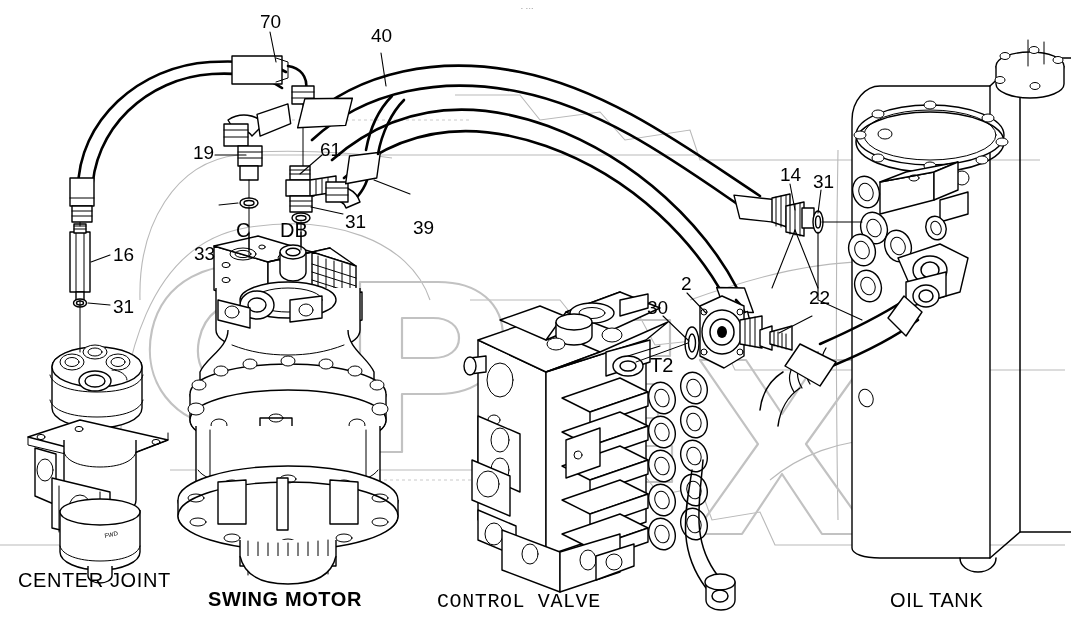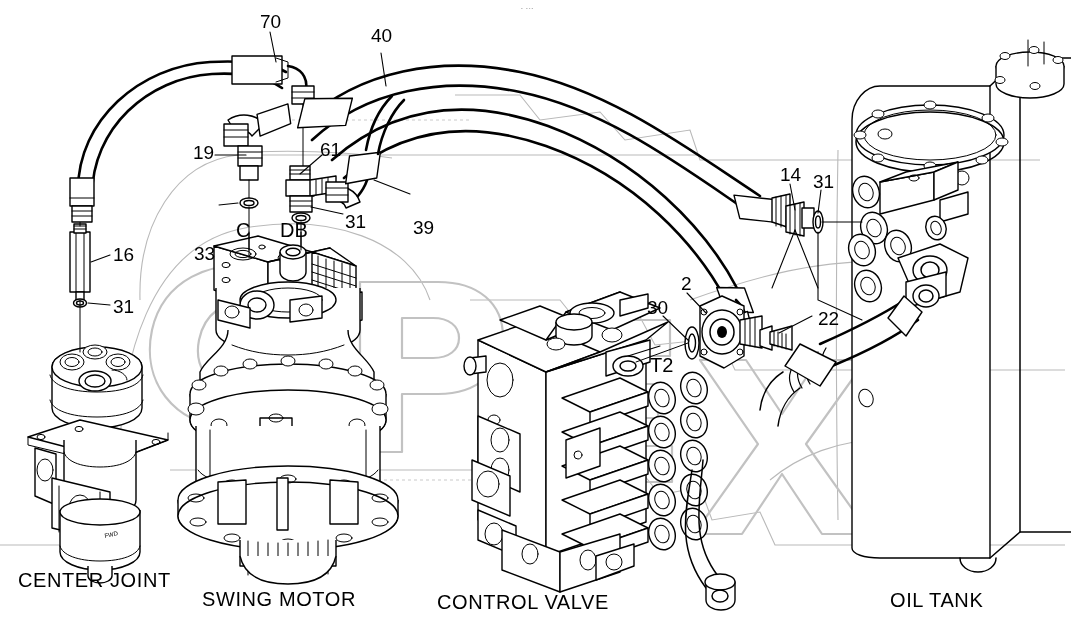--- a/index.html
+++ b/index.html
@@ -661,25 +661,25 @@
     <div class="num" style="left:320px; top:140px;">61</div>
     <div class="num" style="left:413px; top:186px;margin-top:32px;">39</div>
     <div class="num" style="left:194px; top:197px;margin-top:47px;">33</div>
     <div class="num" style="left:345px; top:212px;">31</div>
     <div class="num" style="left:113px; top:245px;">16</div>
     <div class="num" style="left:113px; top:297px;">31</div>
     <div class="num" style="left:780px; top:165px;">14</div>
     <div class="num" style="left:813px; top:172px;">31</div>
     <div class="num" style="left:681px; top:274px;">2</div>
     <div class="num" style="left:647px; top:298px;">30</div>
-    <div class="num" style="left:809px; top:309px;margin-left:9px;">22</div>
+    <div class="num" style="left:809px; top:288px;">22</div>
 
     <div class="port" style="left:236px; top:220px;">C</div>
     <div class="port" style="left:280px; top:220px;">DB</div>
     <div class="port" style="left:650px; top:355px;">T2</div>
 
     <div class="grouplbl" style="left:18px; top:570px;">CENTER JOINT</div>
-    <div class="grouplbl" style="left:202px; top:589px;">SWING MOTOR</div>
-    <div class="grouplbl" style="left:437px; top:592px;">CONTROL VALVE</div>
+    <div class="grouplbl" style="left:208px; top:589px;font-weight:bold;">SWING MOTOR</div>
+    <div class="grouplbl" style="left:437px; top:592px;font-family:Liberation Mono, monospace;">CONTROL VALVE</div>
     <div class="grouplbl" style="left:890px; top:568px;margin-top:22px;">OIL TANK</div>
   </div>
 
 </div>
 
 </body></html>

